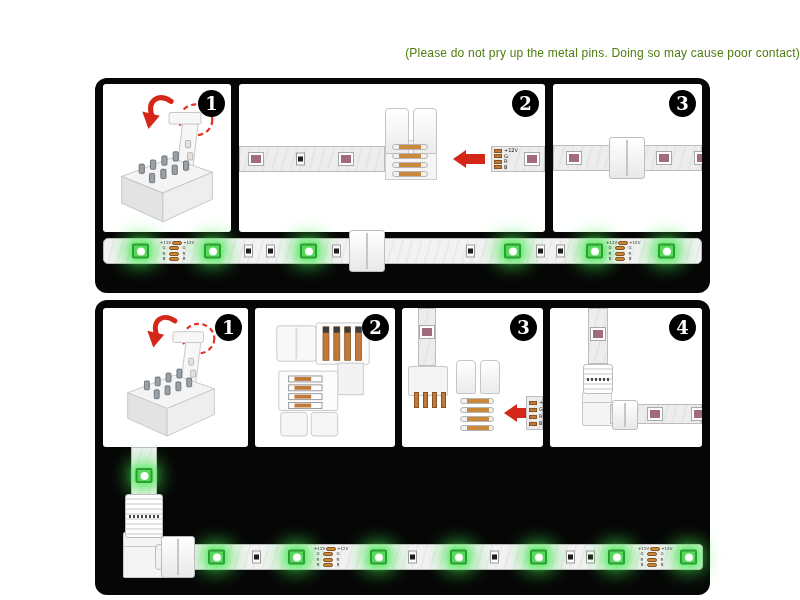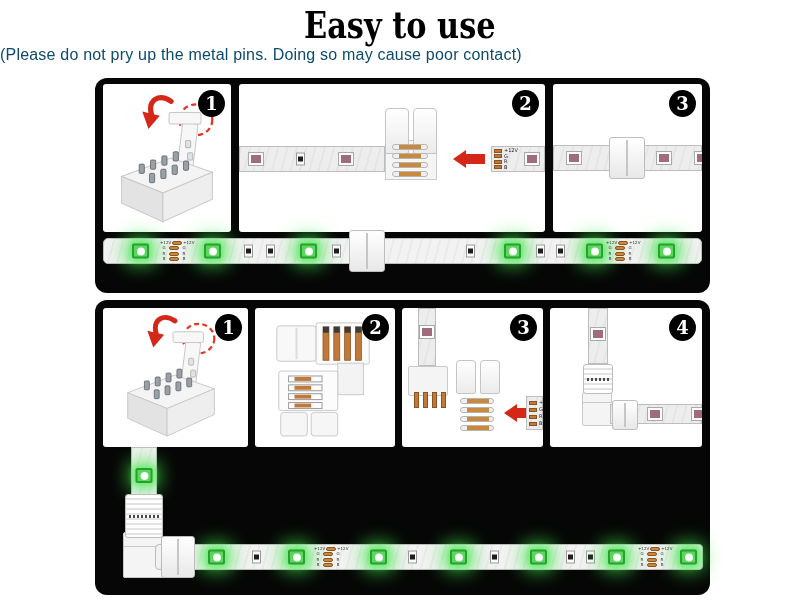--- a/index.html
+++ b/index.html
@@ -1,19 +1,19 @@
 <!DOCTYPE html>
 <html><head>
 <meta charset="utf-8">
 <style>
   html,body{margin:0;padding:0;background:#fff}
   .canvas{position:relative;width:800px;height:600px;background:#fff;overflow:hidden;font-family:"Liberation Sans",sans-serif}
   .title-wrap{position:absolute;top:2px;left:0;width:100%;text-align:center}
   .title{display:inline-block;font-family:"DejaVu Serif",serif;font-weight:700;font-size:38px;color:#000;transform:scaleX(0.8)}
-  .subtitle{position:absolute;top:46px;left:0;width:100%;text-align:left;font-size:16px;color:#0c4a6e;letter-spacing:.2px}
+  .subtitle{position:absolute;top:46px;left:0;width:100%;text-align:right;font-size:12px;color:#4d7c0f;letter-spacing:.2px}
   .panel{position:absolute;left:95px;width:615px;background:#060606;border-radius:12px}
   #panel-top{top:78px;height:215px}
   #panel-bottom{top:300px;height:295px}
   .stepbox{position:absolute;background:#fff;border-radius:3px;overflow:hidden}
   .badge{position:absolute;top:6px;right:6px;width:27px;height:27px;border-radius:50%;background:#000;color:#fff;
          display:flex;align-items:center;justify-content:center;font-family:"DejaVu Serif",serif;font-weight:700;font-size:18px;z-index:9}
   .strip{position:absolute;background-color:#ededed;
          background-image:repeating-linear-gradient(105deg,rgba(0,0,0,.035) 0 2px,rgba(0,0,0,0) 2px 9px);
          border:1px solid #bdbdbd;box-sizing:border-box}
   .strip.lit{background-color:#f2f2f2}
@@ -110,23 +110,20 @@
             <rect x="30" y="82" width="17" height="4" fill="#c1793a"></rect>
           <rect x="24" y="90" width="34" height="6" fill="#fff" stroke="#999"></rect>
             <rect x="30" y="91" width="17" height="4" fill="#c1793a"></rect>
         </g>
         <rect x="16" y="100" width="27" height="24" rx="3" fill="#f6f6f6" stroke="#c9c9c9"></rect>
         <rect x="47" y="100" width="27" height="24" rx="3" fill="#f6f6f6" stroke="#c9c9c9"></rect>
       </g>
     </defs>
   </svg>
 
-  <div class="title-wrap">
-    <span class="title">Easy to use</span>
-  </div>
   <div class="subtitle">(Please do not pry up the metal pins. Doing so may cause poor contact)</div>
 
   <div class="panel" id="panel-top">
 
     <div class="stepbox" style="left:8px;top:6px;width:128px;height:148px">
       <svg class="ill" style="left:2px;top:8px" width="124" height="136" viewBox="0 0 120 132">
           <use href="#open-connector"></use>
         </svg>
       <div class="badge">1</div>
     </div>

